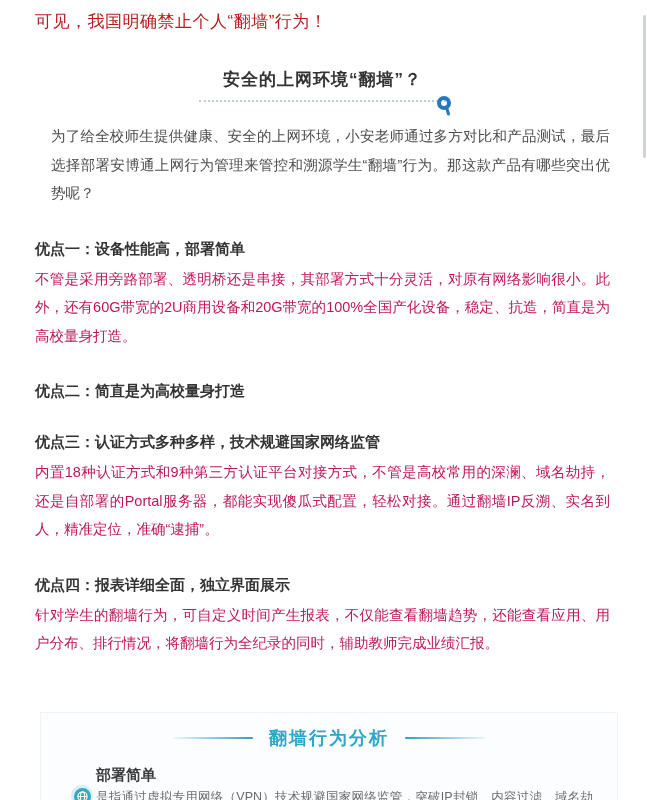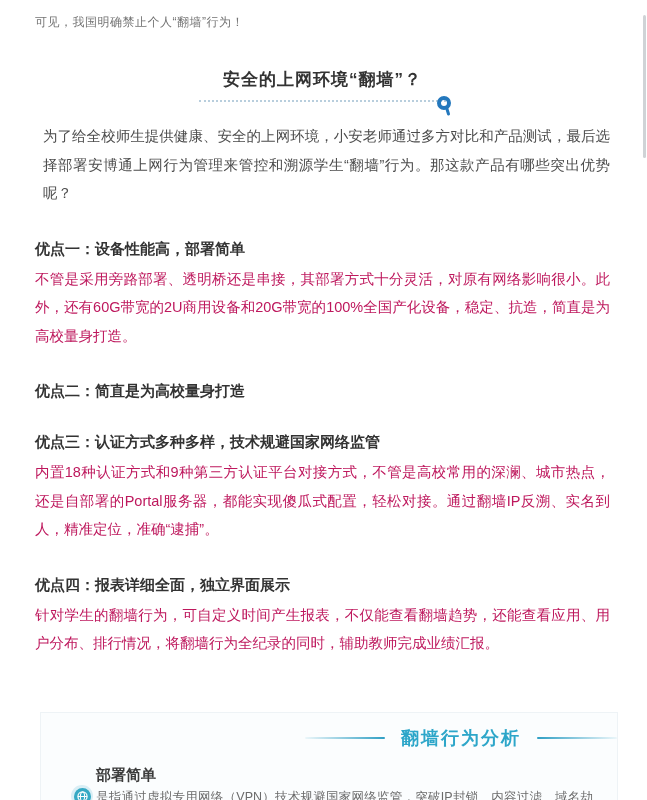--- a/index.html
+++ b/index.html
@@ -15,22 +15,22 @@
     position: relative;
     width: 647px;
     height: 800px;
     overflow: hidden;
   }
   .content {
     padding: 0 37px 0 35px;
   }
   .lead {
     margin: 12px 0 0 0;
-    color: #737373;
-    font-size: 12px;
+    color: #b91c1c;
+    font-size: 17px;
     line-height: 20px;
     letter-spacing: 0.5px;
   }
   .section-head {
     margin-top: 36px;
     text-align: center;
   }
   .section-title {
     position: relative;
     display: inline-block;
@@ -43,21 +43,21 @@
     border-bottom: 2px dotted #b8cedd;
   }
   .mag {
     position: absolute;
     right: -8px;
     bottom: -16px;
     width: 18px;
     height: 20px;
   }
   .body-p {
-    margin: 20px 0 0 8px;
+    margin: 20px 0 0 16px;
     font-size: 14.5px;
     line-height: 28.5px;
     color: #4c4c4c;
     text-align: justify;
   }
   .adv-h {
     margin: 30px 0 0 0;
     font-size: 15px;
     line-height: 21px;
     font-weight: bold;
@@ -77,21 +77,21 @@
     width: 578px;
     height: 120px;
     background: #fbfdfe;
     border: 1px solid #eef3f6;
     box-sizing: border-box;
     padding-top: 12px;
   }
   .card-title-row {
     display: flex;
     align-items: center;
-    justify-content: flex-end;
+    justify-content: center;
     height: 26px;
   }
   .deco-line {
     width: 80px;
     height: 2px;
     border-radius: 1px;
   }
   .deco-line.left  { background: linear-gradient(to right, rgba(58,170,200,0.08), #2f9fc4); }
   .deco-line.right { background: linear-gradient(to left,  rgba(58,170,200,0.08), #2f9fc4); }
   .card-title {
@@ -178,21 +178,21 @@
       <h2 class="adv-h">优点一：设备性能高，部署简单</h2>
       <p class="adv-p">不管是采用旁路部署、透明桥还是串接，其部署方式十分灵活，对原有网络影响很小。此外，还有60G带宽的2U商用设备和20G带宽的100%全国产化设备，稳定、抗造，简直是为高校量身打造。</p>
     </section>
 
     <section>
       <h2 class="adv-h">优点二：简直是为高校量身打造</h2>
     </section>
 
     <section>
       <h2 class="adv-h">优点三：认证方式多种多样，技术规避国家网络监管</h2>
-      <p class="adv-p">内置18种认证方式和9种第三方认证平台对接方式，不管是高校常用的深澜、城市热点，还是自部署的Portal服务器，都能实现傻瓜式配置，轻松对接。通过翻墙IP反溯、实名到人，精准定位，准确“逮捕”。</p>
+      <p class="adv-p">内置18种认证方式和9种第三方认证平台对接方式，不管是高校常用的深澜、域名劫持，还是自部署的Portal服务器，都能实现傻瓜式配置，轻松对接。通过翻墙IP反溯、实名到人，精准定位，准确“逮捕”。</p>
     </section>
 
     <section>
       <h2 class="adv-h">优点四：报表详细全面，独立界面展示</h2>
       <p class="adv-p">针对学生的翻墙行为，可自定义时间产生报表，不仅能查看翻墙趋势，还能查看应用、用户分布、排行情况，将翻墙行为全纪录的同时，辅助教师完成业绩汇报。</p>
     </section>
 
   </div>
 
   <div class="card">

